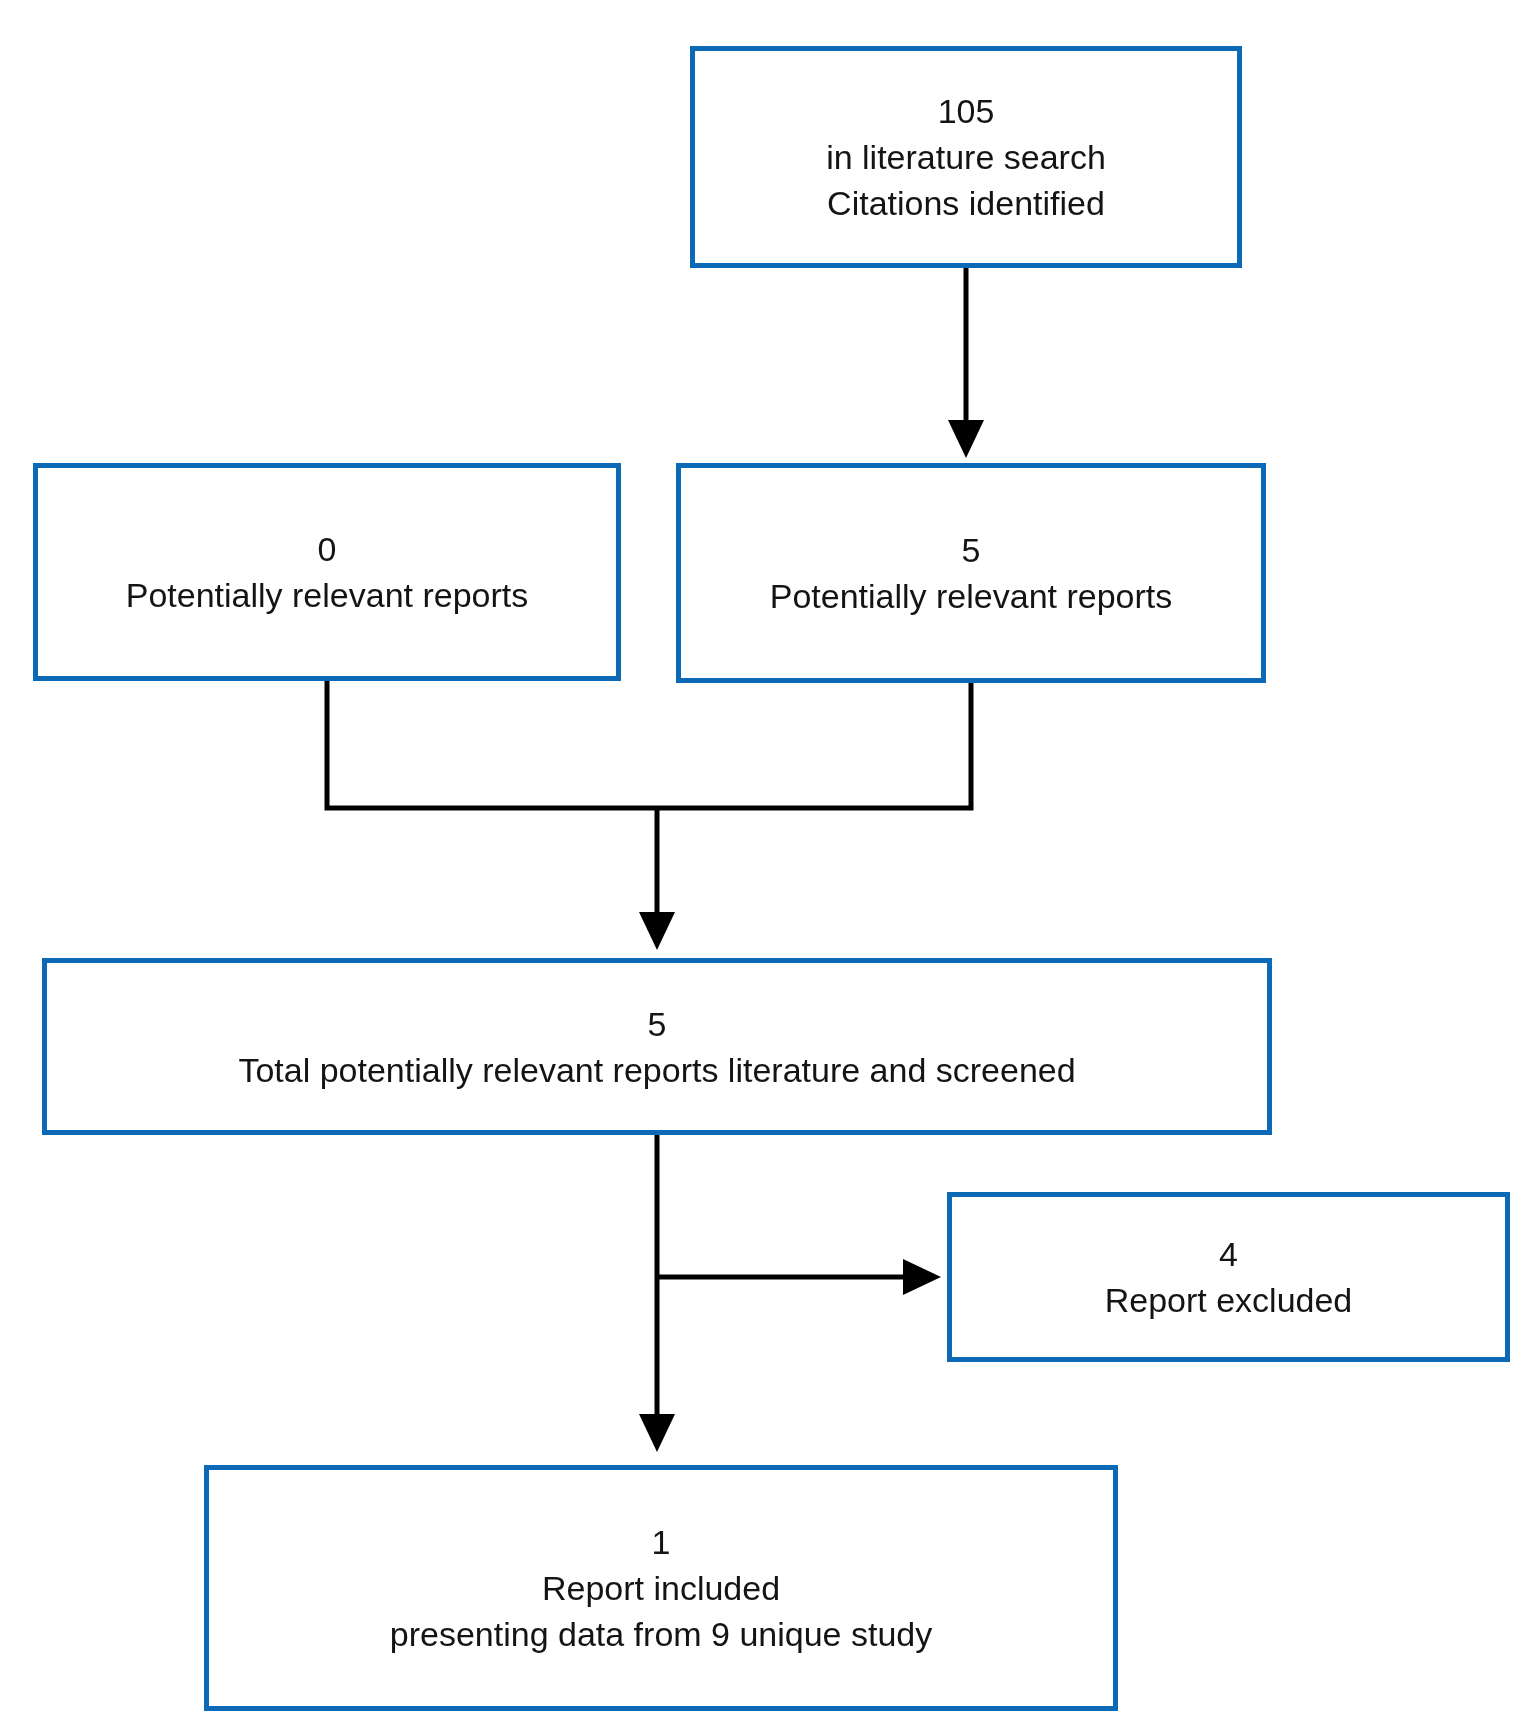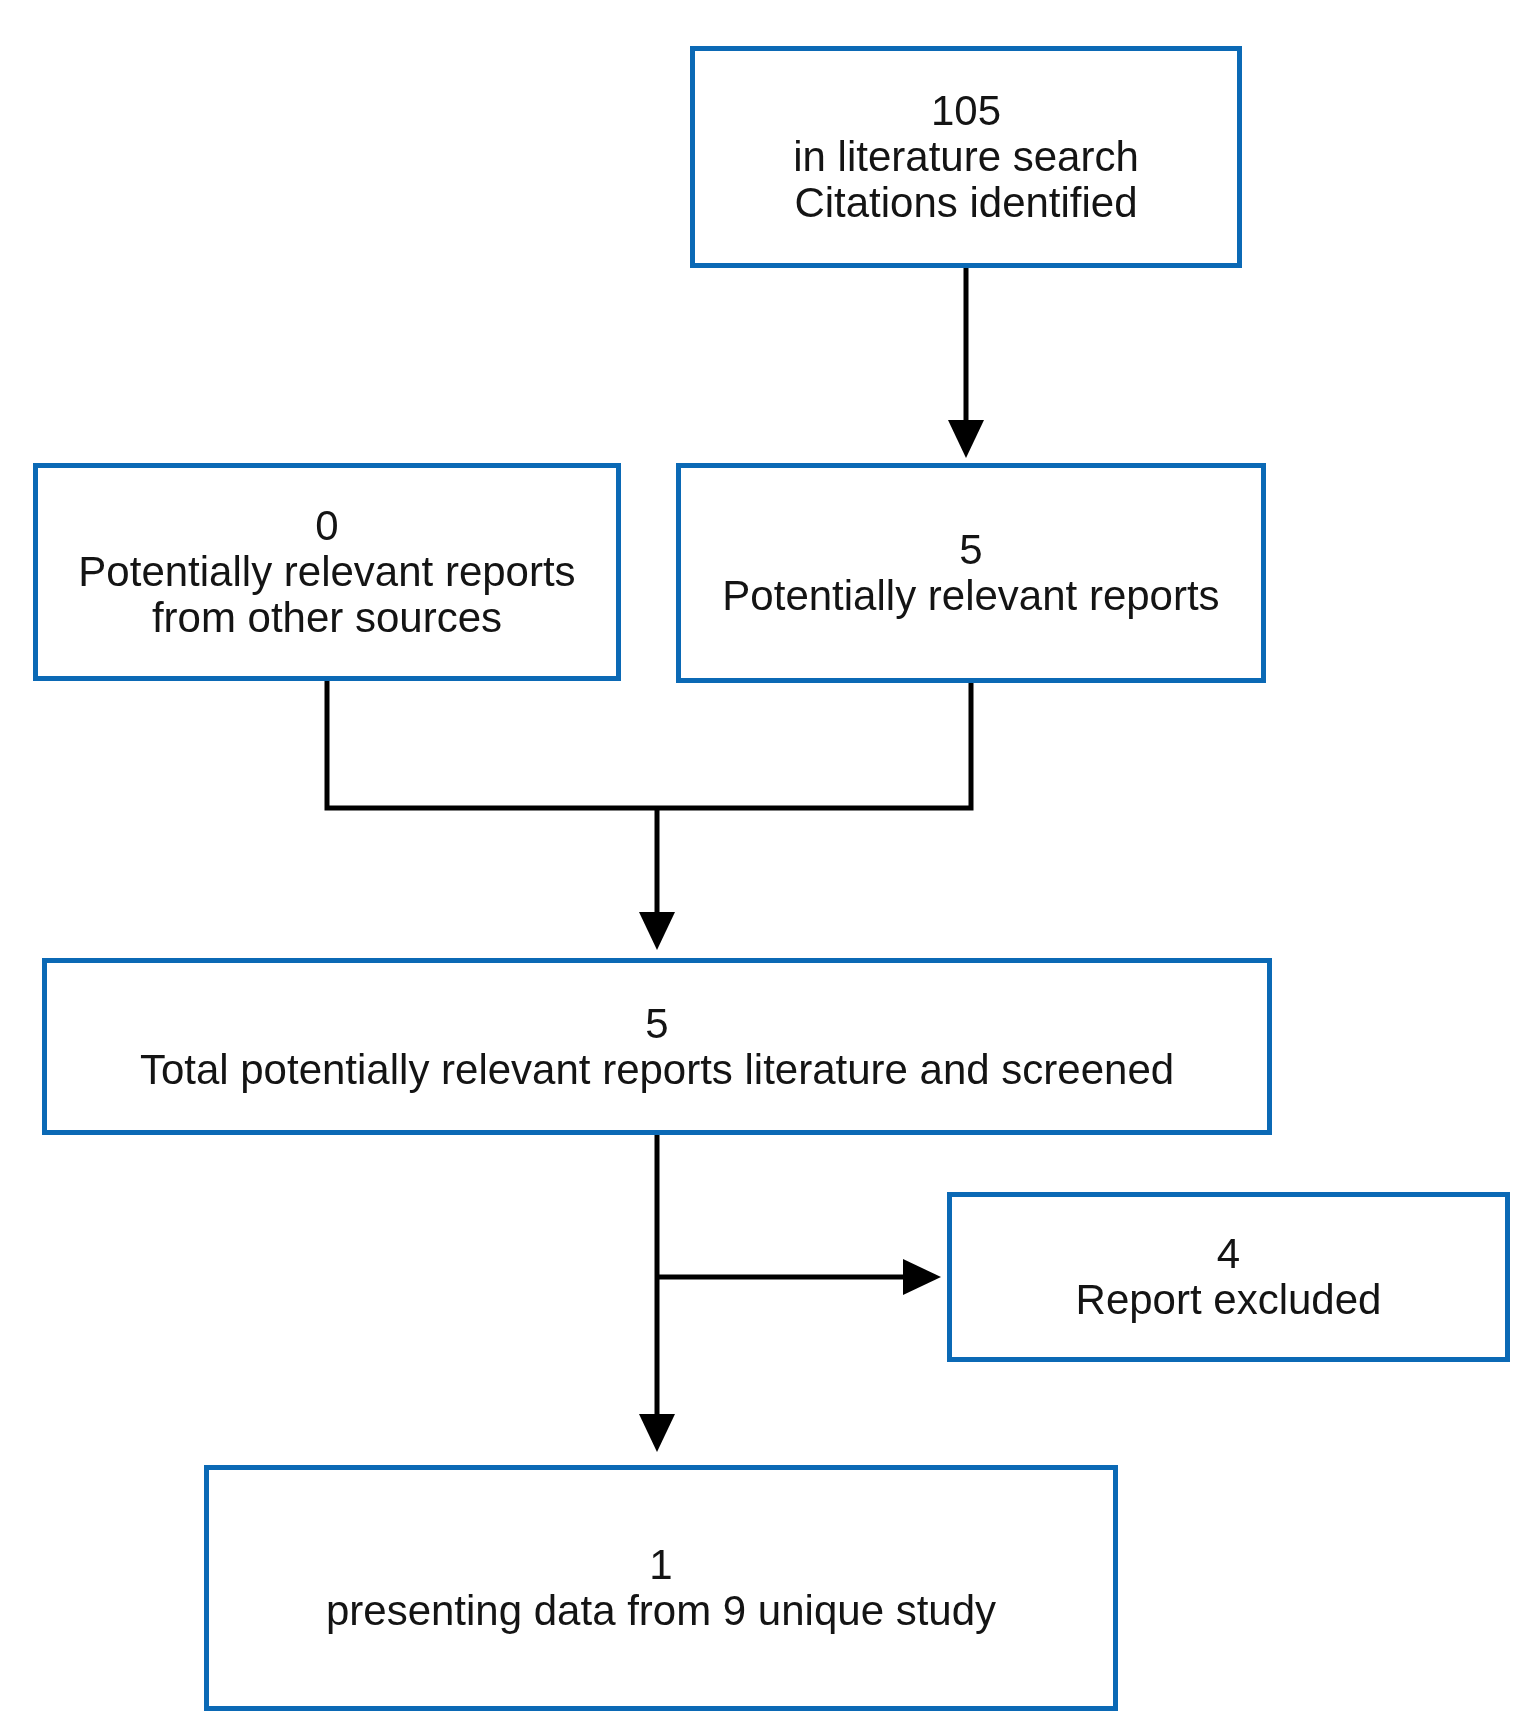--- a/index.html
+++ b/index.html
@@ -36,21 +36,21 @@
     position: absolute;
     border: 5px solid var(--box-border, #0b69b5);
     background: #ffffff;
     box-sizing: border-box;
     display: flex;
     align-items: center;
     justify-content: center;
     text-align: center;
   }
   .box-text {
-    font-size: 42px;
+    font-size: 34px;
     line-height: 46px;
     color: var(--text, #141414);
   }
   .box-text span {
     display: block;
     white-space: nowrap;
   }
   #box-citations { left: 690px; top: 46px;  width: 552px;  height: 222px; }
   #box-other     { left: 33px;  top: 463px; width: 588px;  height: 218px; }
   #box-screened  { left: 676px; top: 463px; width: 590px;  height: 220px; }
@@ -93,21 +93,20 @@
       <span>105</span>
       <span>in literature search</span>
       <span>Citations identified</span>
     </div>
   </div>
 
   <div class="box" id="box-other">
     <div class="box-text">
       <span>0</span>
       <span>Potentially relevant reports</span>
-      <span>from other sources</span>
     </div>
   </div>
 
   <div class="box" id="box-screened">
     <div class="box-text">
       <span>5</span>
       <span>Potentially relevant reports</span>
     </div>
   </div>
 
@@ -121,17 +120,18 @@
   <div class="box" id="box-excluded">
     <div class="box-text">
       <span>4</span>
       <span>Report excluded</span>
     </div>
   </div>
 
   <div class="box" id="box-included">
     <div class="box-text">
       <span>1</span>
+      <span>Report included</span>
       <span>presenting data from 9 unique study</span>
     </div>
   </div>
 
 </div>
 
 </body></html>

